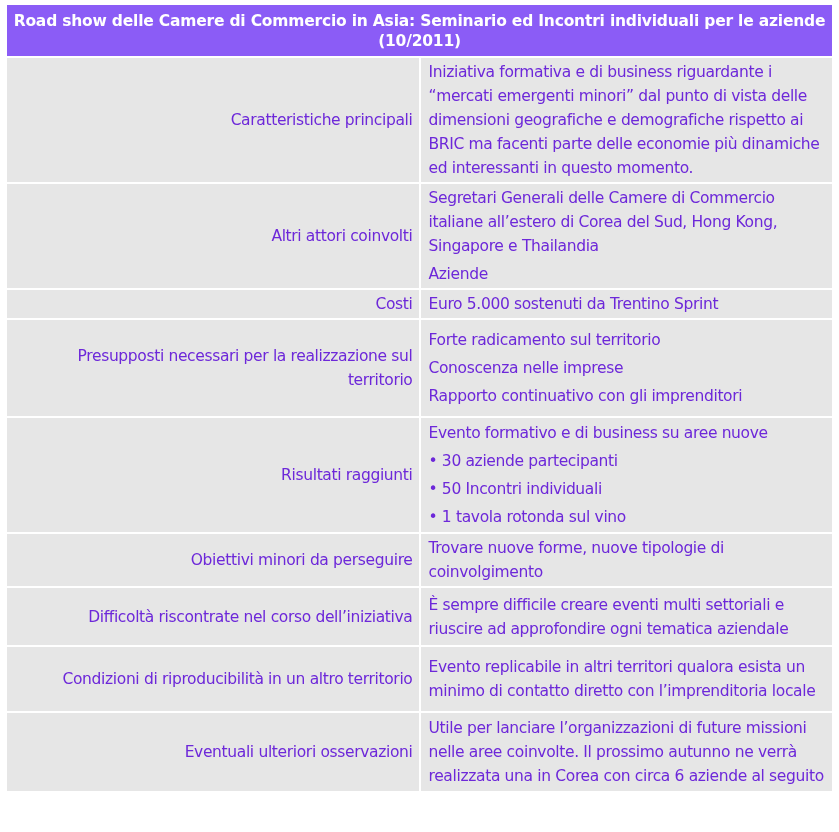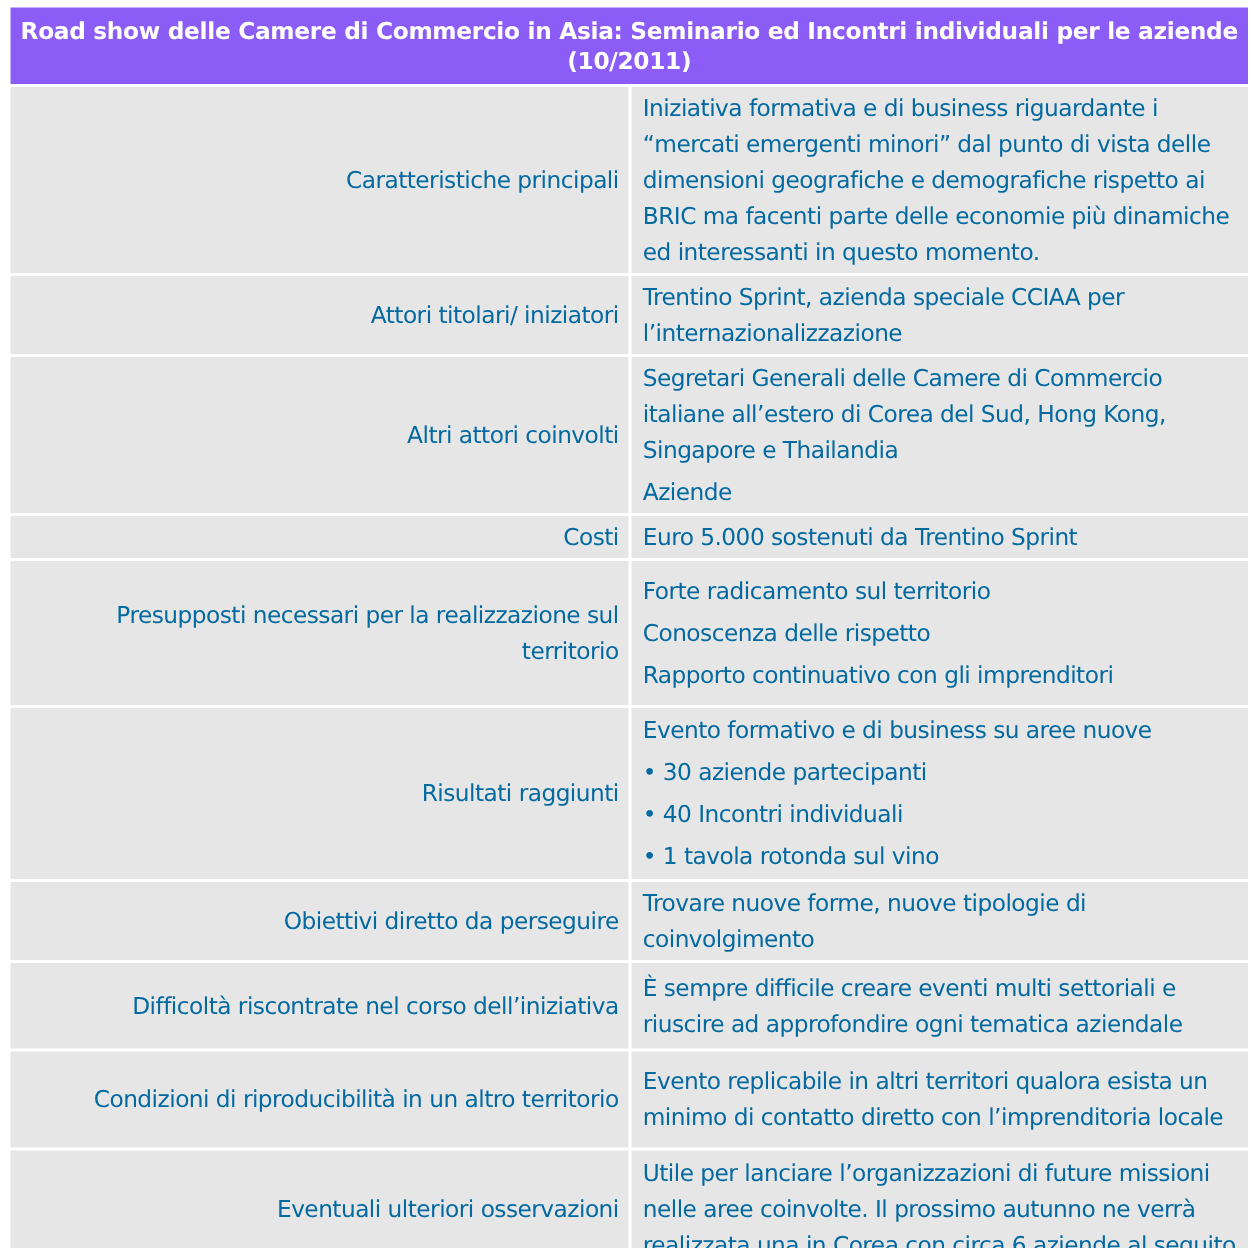--- a/index.html
+++ b/index.html
@@ -7,21 +7,21 @@
   .wrap { position: absolute; left: 5px; top: 3px; width: 829px; }
   table { border-collapse: collapse; width: 829px; table-layout: fixed; }
   td, th { border: 2px solid #ffffff; vertical-align: middle; }
   th.title {
     background: #8b5cf6; color: #ffffff;
     font-family: "DejaVu Sans", sans-serif; font-weight: bold;
     font-size: 15.5px; line-height: 20px; text-align: center;
     padding: 6px 4px 5px 4px; letter-spacing: -0.2px;
   }
   td {
-    background: #e6e6e6; color: #0369a1;
+    background: #e6e6e6; color: #6d28d9;
     font-family: "DejaVu Sans", sans-serif; font-size: 15.5px;
     line-height: 24px; letter-spacing: -0.35px; margin-top: 36px;
   }
   td.label { width: 174px; padding: 2px 6px 2px 8px; text-align: right; }
   td.value { padding: 2px 6px 2px 8px; }
   .para { margin: 0; }
   .gap { margin-top: 4px; }
   .list .li { margin-top: 4px; }
 </style>
 </head>
@@ -34,58 +34,52 @@
         <th class="title" colspan="2">Road show delle Camere di Commercio in Asia: Seminario ed Incontri individuali per le aziende (10/2011)</th>
       </tr>
     </thead>
     <tbody>
       <tr style="height:111px">
         <td class="label">Caratteristiche principali</td>
         <td class="value">
           <p class="para">Iniziativa formativa e di business riguardante i “mercati emergenti minori” dal punto di vista delle dimensioni geografiche e demografiche rispetto ai BRIC ma facenti parte delle economie più dinamiche ed interessanti in questo momento.</p>
         </td>
       </tr>
-      <tr style="height:52px">
-        <td class="label">Attori titolari/ iniziatori</td>
-        <td class="value">
-          <p class="para">Trentino Sprint, azienda speciale CCIAA per l’internazionalizzazione</p>
-        </td>
-      </tr>
       <tr style="height:84px">
         <td class="label">Altri attori coinvolti</td>
         <td class="value">
           <p class="para">Segretari Generali delle Camere di Commercio italiane all’estero di Corea del Sud, Hong Kong, Singapore e Thailandia</p>
           <p class="para gap">Aziende</p>
         </td>
       </tr>
       <tr style="height:16px">
         <td class="label">Costi</td>
         <td class="value">
           <p class="para">Euro 5.000 sostenuti da Trentino Sprint</p>
         </td>
       </tr>
       <tr style="height:98px">
         <td class="label">Presupposti necessari per la realizzazione sul territorio</td>
         <td class="value list">
           <p class="para">Forte radicamento sul territorio</p>
-          <p class="para li">Conoscenza delle rispetto</p>
+          <p class="para li">Conoscenza nelle imprese</p>
           <p class="para li">Rapporto continuativo con gli imprenditori</p>
         </td>
       </tr>
       <tr style="height:116px">
         <td class="label">Risultati raggiunti</td>
         <td class="value list">
           <p class="para">Evento formativo e di business su aree nuove</p>
           <p class="para li">• 30 aziende partecipanti</p>
-          <p class="para li">• 40 Incontri individuali</p>
+          <p class="para li">• 50 Incontri individuali</p>
           <p class="para li">• 1 tavola rotonda sul vino</p>
         </td>
       </tr>
       <tr style="height:52px">
-        <td class="label">Obiettivi diretto da perseguire</td>
+        <td class="label">Obiettivi minori da perseguire</td>
         <td class="value">
           <p class="para">Trovare nuove forme, nuove tipologie di coinvolgimento</p>
         </td>
       </tr>
       <tr style="height:59px">
         <td class="label">Difficoltà riscontrate nel corso dell’iniziativa</td>
         <td class="value">
           <p class="para">È sempre difficile creare eventi multi settoriali e riuscire ad approfondire ogni tematica aziendale</p>
         </td>
       </tr>

